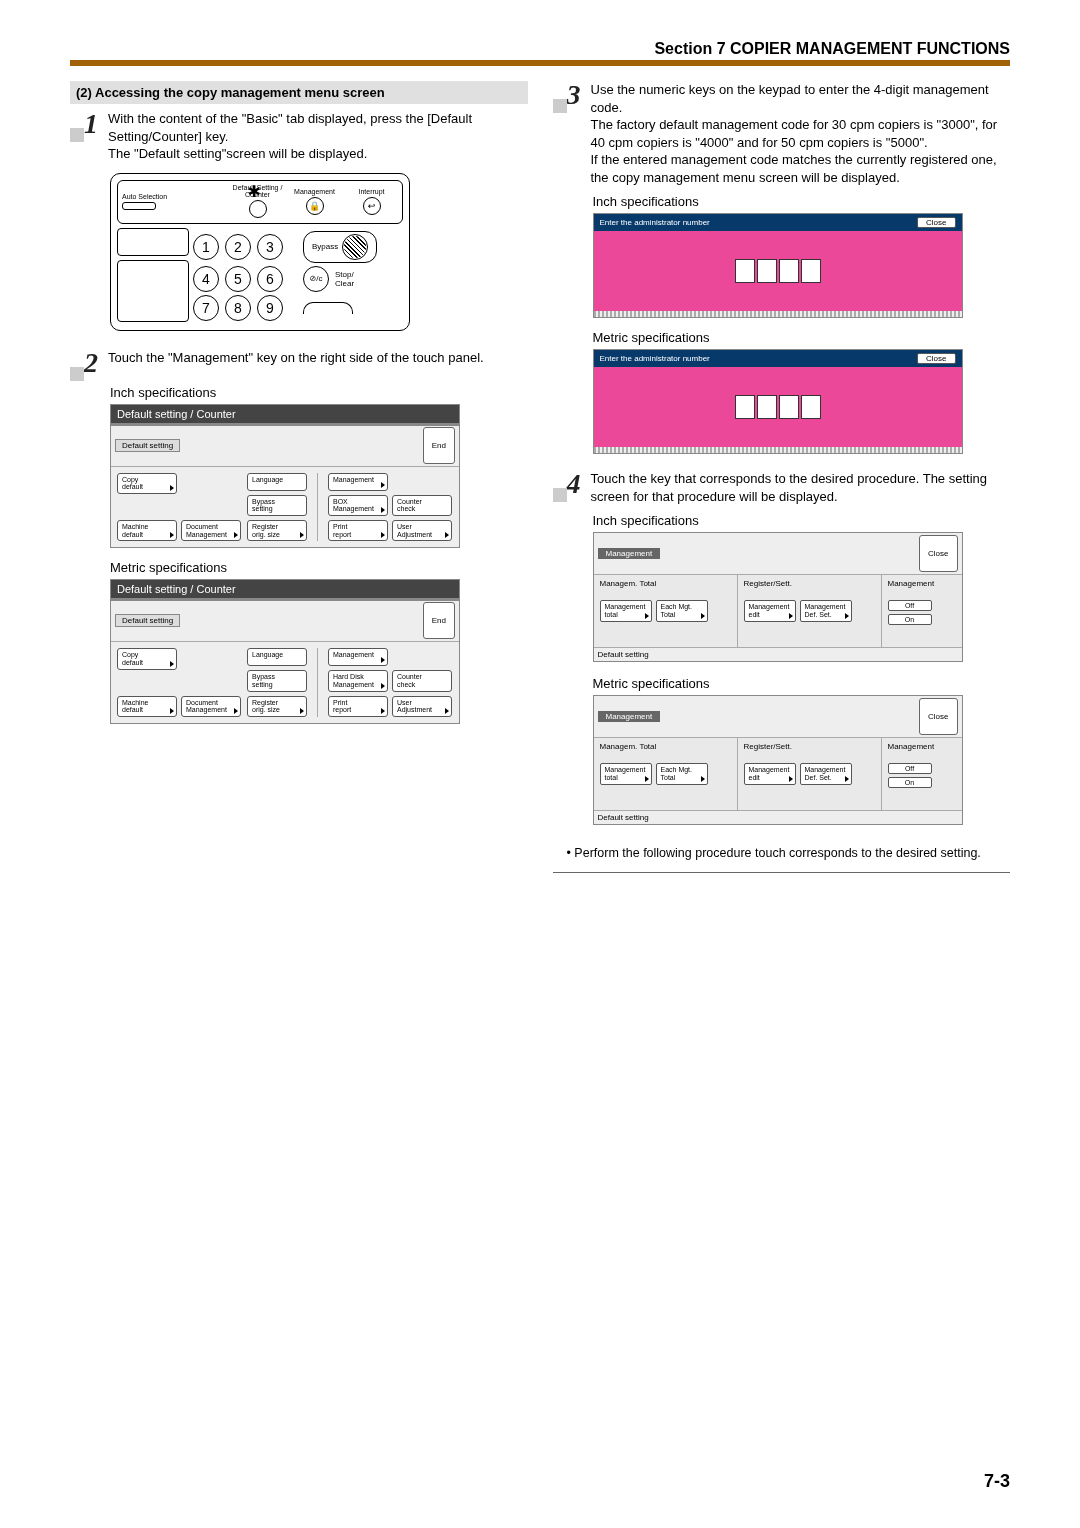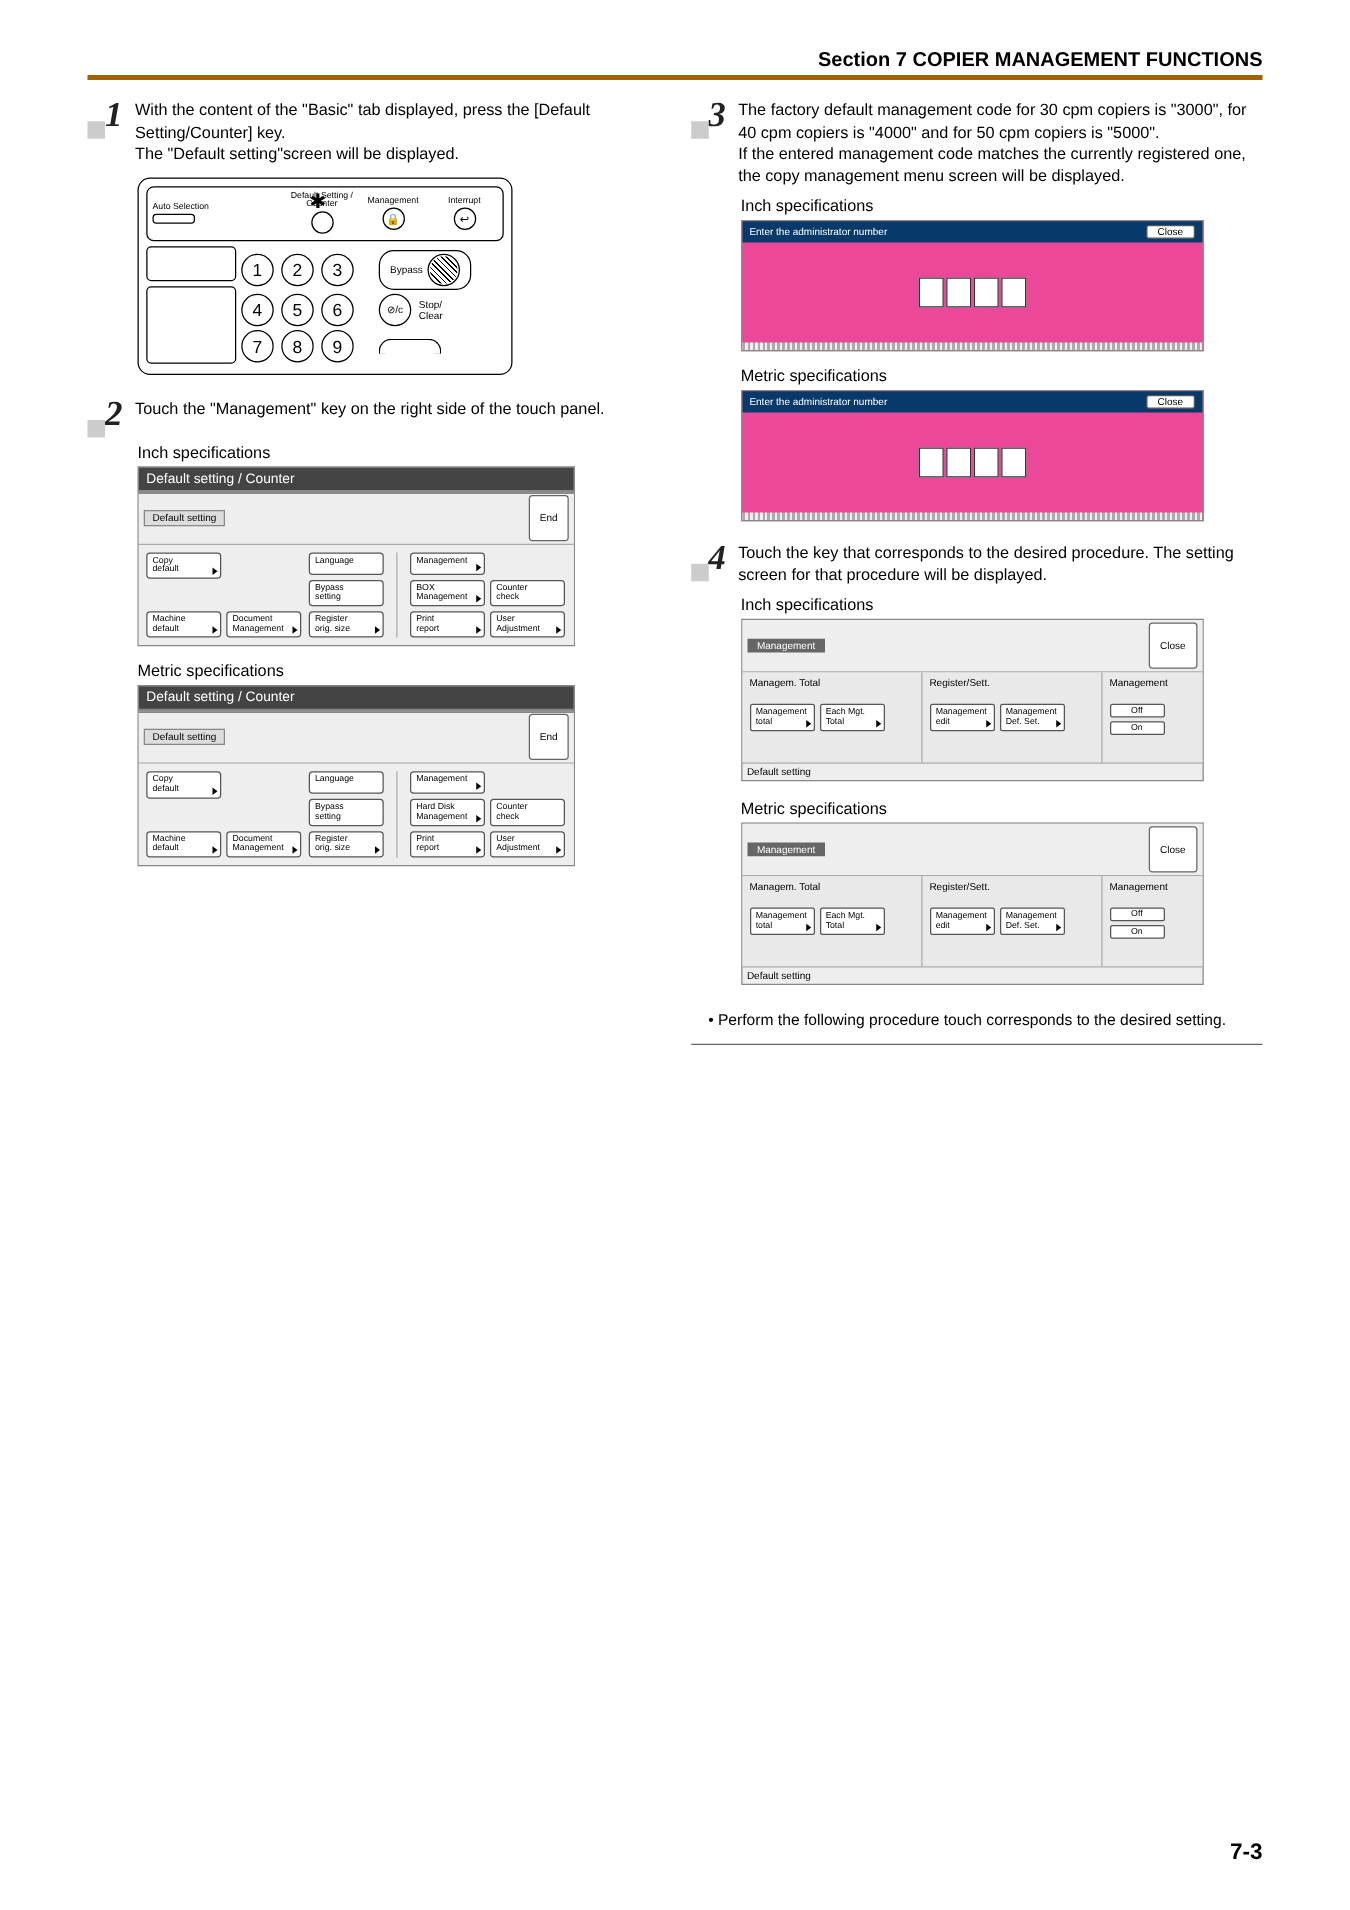--- a/index.html
+++ b/index.html
@@ -9,21 +9,21 @@
     width: 1080px;
     height: 1528px;
     position: relative;
     font-size: 13px;
     color: #000;
   }
   .page {
     padding: 40px 70px 40px 70px;
   }
   .header-bar {
-    border-bottom: 4px solid #a16207;
+    border-bottom: 6px solid #a16207;
     text-align: right;
     padding-bottom: 2px;
     margin-bottom: 15px;
   }
   .header-bar span {
     font-weight: bold;
     font-size: 16px;
   }
   .columns {
     display: flex;
@@ -421,20 +421,21 @@
 
 <div class="page">
   <div class="header-bar">
     <span>Section 7  COPIER MANAGEMENT FUNCTIONS</span>
   </div>
 
   <div class="columns">
 
     <div class="col">
 
+      <div class="subsection-bar">(2)  Accessing the copy management menu screen</div>
 
       <div class="step">
         <div class="step-num-wrap">
           <div class="step-shadow"></div>
           <div class="step-num">1</div>
         </div>
         <div class="step-text">
           <div>With the content of the "Basic" tab displayed, press the [Default Setting/Counter] key.</div>
           <div>The "Default setting"screen will be displayed.</div>
         </div>
@@ -606,20 +607,21 @@
     </div>
 
     <div class="col">
 
       <div class="step">
         <div class="step-num-wrap">
           <div class="step-shadow"></div>
           <div class="step-num">3</div>
         </div>
         <div class="step-text">
+          <div>Use the numeric keys on the keypad to enter the 4-digit management code.</div>
           <div>The factory default management code for 30 cpm copiers is "3000", for 40 cpm copiers is "4000" and for 50 cpm copiers is "5000".</div>
           <div>If the entered management code matches the currently registered one, the copy management menu screen will be displayed.</div>
         </div>
       </div>
 
       <div class="spec-label-r" style="margin-left:40px;">Inch specifications</div>
       <div class="admin-panel" style="margin-left:40px;">
         <div class="admin-head">
           <span>Enter the administrator number</span>
           <span class="close-btn-small">Close</span>

